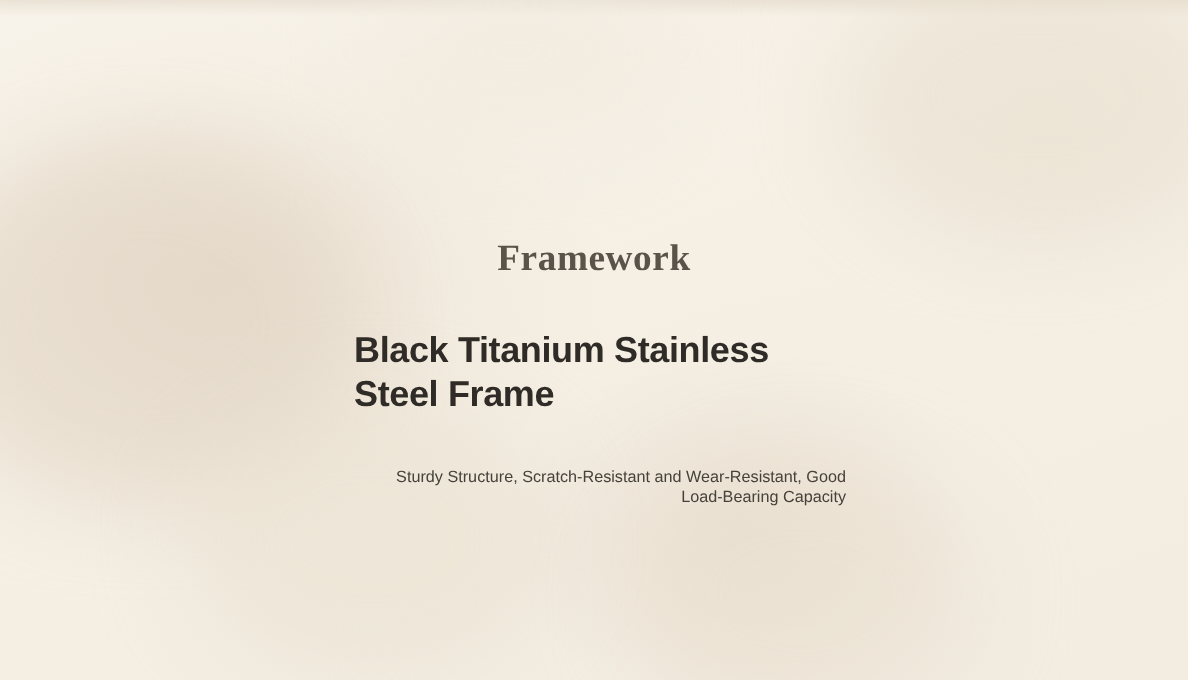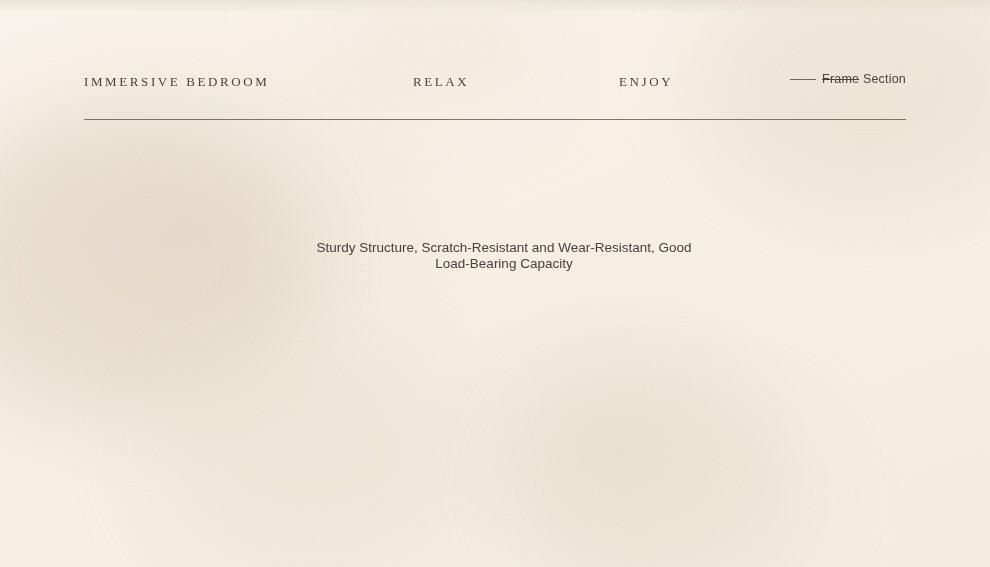--- a/index.html
+++ b/index.html
@@ -133,21 +133,21 @@
     font-size: 30px;
     font-weight: bold;
     line-height: 1.18;
     color: #2f2b26;
     letter-spacing: -0.3px;
   }
 
   .sub1 {
     margin: 44px auto 0;
     width: 420px;
-    text-align: center;
+    text-align: right;
     font-size: 13.5px;
     line-height: 1.22;
     color: #46413a;
     padding-left: 18px;
     box-sizing: border-box;
   }
 
   .sub2 {
     margin: 14px auto 0;
     width: 420px;
@@ -161,28 +161,20 @@
 <body>
 
 <div class="page">
 
   <div class="blotch b1"></div>
   <div class="blotch b2"></div>
   <div class="blotch b3"></div>
   <div class="blotch b4"></div>
   <div class="blotch b5"></div>
 
-  <div class="nav">
-    <div class="nav-item nav-brand">IMMERSIVE BEDROOM</div>
-    <div class="nav-item nav-relax">RELAX</div>
-    <div class="nav-item nav-enjoy">ENJOY</div>
-
-    <div class="nav-right">
-      <span class="nav-dash"></span>
-      <span class="nav-right-label"><span class="struck">Frame</span><span> Section</span></span>
-    </div>
-  </div>
 
   <div class="content">
+    <h1 class="eyebrow">Framework</h1>
+    <h2 class="headline">Black Titanium Stainless Steel Frame</h2>
     <p class="sub1">Sturdy Structure, Scratch-Resistant and Wear-Resistant, Good Load-Bearing Capacity</p>
   </div>
 
 </div>
 
 </body></html>

